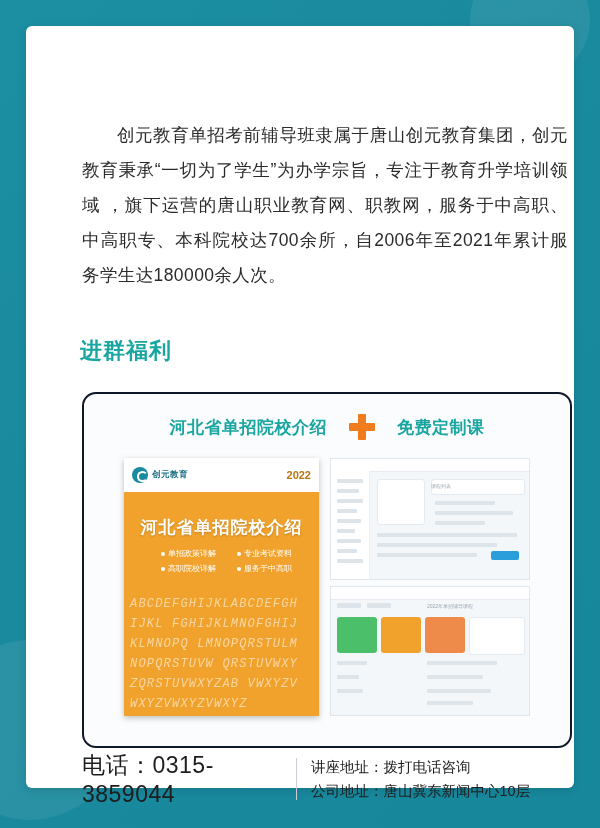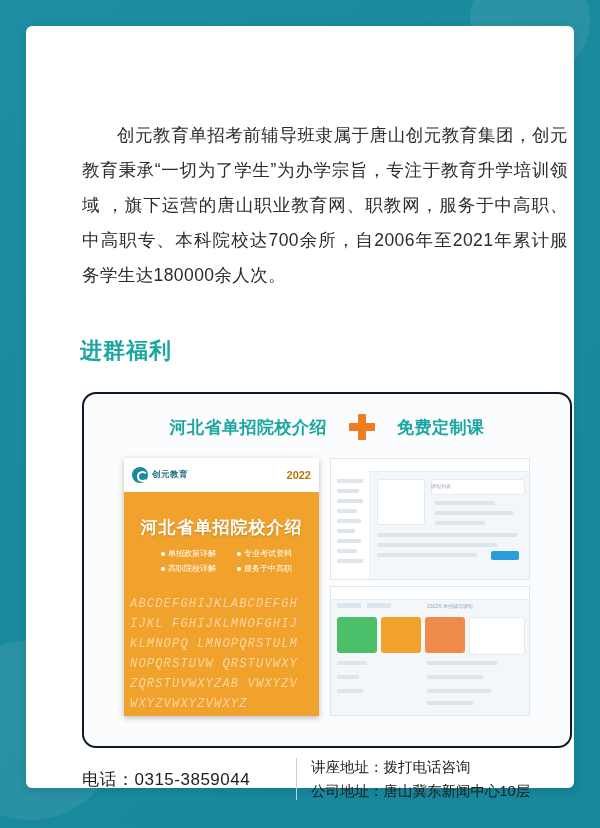--- a/index.html
+++ b/index.html
@@ -283,21 +283,21 @@
     position: absolute;
     left: 56px;
     top: 726px;
     width: 486px;
     height: 54px;
     display: flex;
     align-items: center;
   }
   .contact-left {
     width: 214px;
-    font-size: 17px;
+    font-size: 23px;
     color: #1d1d1d;
     letter-spacing: 0.5px;
   }
   .contact-divider {
     width: 1px;
     height: 42px;
     background: #c9cfd4;
     margin-right: 14px;
   }
   .contact-right {

